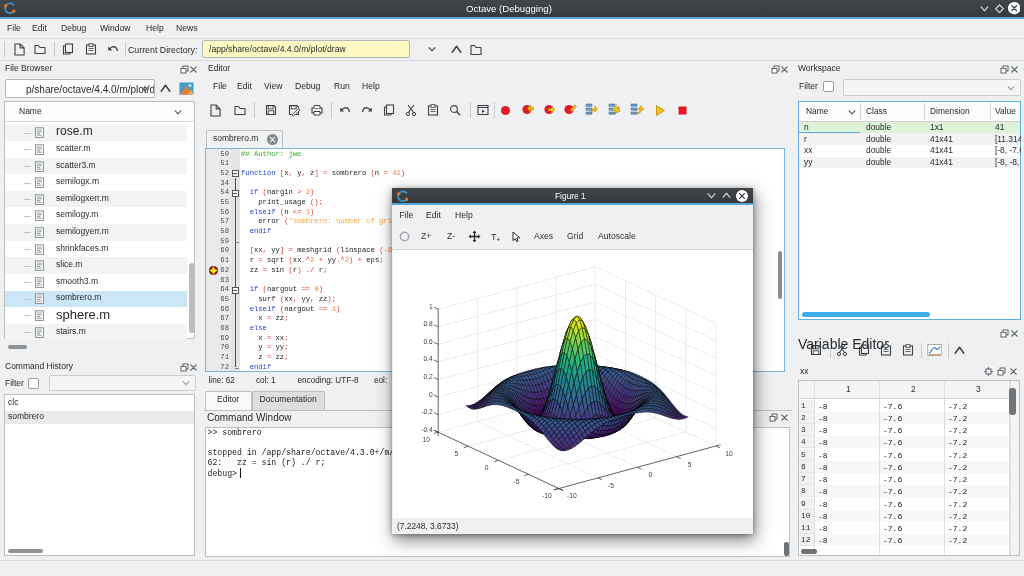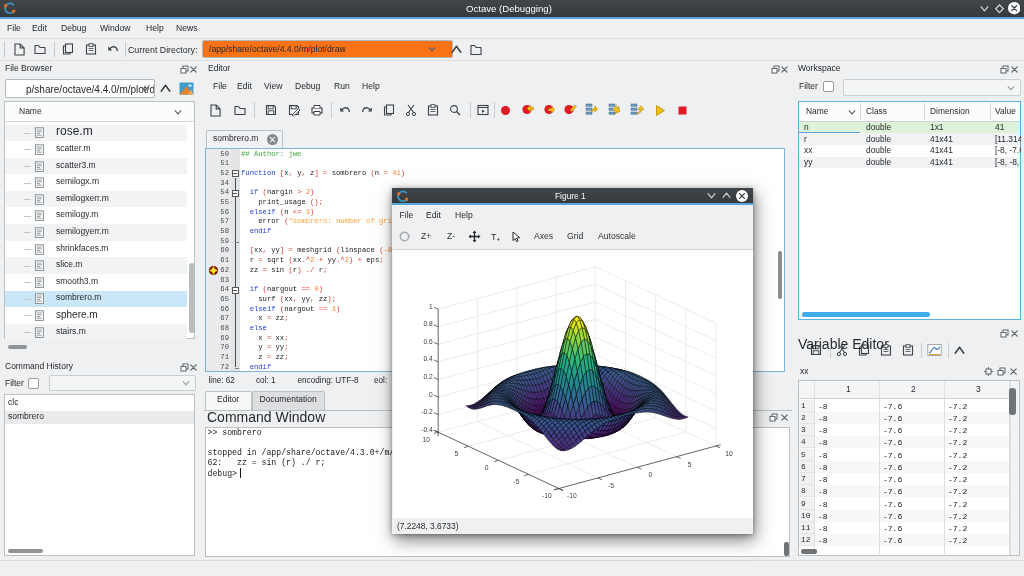--- a/index.html
+++ b/index.html
@@ -50,21 +50,21 @@
       <path d="M3.5 5.5h5M3.5 7.5h5" stroke="#3e4245" stroke-width="0.8"></path>
     </svg>
     <svg style="position:absolute;left:107.0px;top:43.0px" width="13" height="13" viewBox="0 0 13 13">
       <g>
         <path d="M1.2 3.5v4h4z" fill="#3e4245"></path>
         <path d="M2.6 6.3c1.2-2.6 4.8-3.4 6.6-1.4.9 1 1.1 1.9 1.1 3.1" fill="none" stroke="#3e4245" stroke-width="1.3"></path>
       </g>
     </svg>
     <div style="position:absolute;left:125px;top:42px;width:1px;height:15px;background:#c6c9cb"></div>
     <div style="position:absolute;left:128px;top:44.5px;font-size:8.8px;line-height:10.1px;font-family:'Liberation Sans',sans-serif;color:#26292c;white-space:pre;">Current Directory:</div>
-    <div style="position:absolute;left:202px;top:40px;width:251px;height:18px;background:#f97316;border:1px solid #b4b8bb;border-radius:2px;box-sizing:border-box;overflow:hidden">
+    <div style="position:absolute;left:202px;top:40px;width:208px;height:18px;background:#fef9c3;border:1px solid #b4b8bb;border-radius:2px;box-sizing:border-box;overflow:hidden">
       <div style="position:absolute;left:6px;top:50%;transform:translateY(-50%);font-size:8.6px;white-space:nowrap;color:#26292c">/app/share/octave/4.4.0/m/plot/draw</div>
     </div>
     <svg style="position:absolute;left:428.0px;top:45.0px" width="8" height="8" viewBox="0 0 8 8">
       <path d="M1.2 2.8 L4.0 5.8 L6.8 2.8" fill="none" stroke="#5c6164" stroke-width="1.3" stroke-linecap="round" stroke-linejoin="round"></path>
     </svg>
     <svg style="position:absolute;left:450.5px;top:43.5px" width="11" height="11" viewBox="0 0 11 11">
       <path d="M1.2 8.2 L5.5 2.2 L9.8 8.2" fill="none" stroke="#3e4245" stroke-width="1.5" stroke-linecap="round" stroke-linejoin="round"></path>
     </svg>
     <svg style="position:absolute;left:470.0px;top:42.5px" width="14" height="14" viewBox="0 0 14 14">
       <path d="M1 11.5V2.5h3.5l1.5 2H11v7.0z" fill="none" stroke="#3e4245" stroke-width="1.1" stroke-linejoin="round"></path>
@@ -174,21 +174,21 @@
       <rect x="1.4" y="0.8" width="8" height="9.6" fill="#fbfcfc" stroke="#7d868c" stroke-width="0.9"></rect>
       <path d="M2.8 3h5M2.8 4.8h5M2.8 6.6h3.4M2.8 8.2h5" stroke="#7d868c" stroke-width="0.8"></path>
     </svg>
     <div style="position:absolute;left:56px;top:293.40000000000003px;font-size:8.5px;line-height:9.8px;font-family:'Liberation Sans',sans-serif;color:#26292c;white-space:pre;">sombrero.m</div>
     <div class="ab" style="left:5px;top:307.1px;width:182px;height:16.6px;background:#fff"></div>
     <div class="ab" style="left:24px;top:315.4px;width:7px;height:1px;background:#c2c6c8"></div>
     <svg style="position:absolute;left:33.5px;top:309.90000000000003px" width="11" height="11" viewBox="0 0 11 11">
       <rect x="1.4" y="0.8" width="8" height="9.6" fill="#fbfcfc" stroke="#7d868c" stroke-width="0.9"></rect>
       <path d="M2.8 3h5M2.8 4.8h5M2.8 6.6h3.4M2.8 8.2h5" stroke="#7d868c" stroke-width="0.8"></path>
     </svg>
-    <div style="position:absolute;left:56px;top:310.00000000000006px;font-size:10px;line-height:9.8px;font-family:'Liberation Sans',sans-serif;color:#26292c;white-space:pre;">sphere.m</div>
+    <div style="position:absolute;left:56px;top:310.00000000000006px;font-size:13px;line-height:9.8px;font-family:'Liberation Sans',sans-serif;color:#26292c;white-space:pre;">sphere.m</div>
     <div class="ab" style="left:5px;top:323.7px;width:182px;height:16.6px;background:#f2f3f4"></div>
     <div class="ab" style="left:24px;top:332.0px;width:7px;height:1px;background:#c2c6c8"></div>
     <svg style="position:absolute;left:33.5px;top:326.50000000000006px" width="11" height="11" viewBox="0 0 11 11">
       <rect x="1.4" y="0.8" width="8" height="9.6" fill="#fbfcfc" stroke="#7d868c" stroke-width="0.9"></rect>
       <path d="M2.8 3h5M2.8 4.8h5M2.8 6.6h3.4M2.8 8.2h5" stroke="#7d868c" stroke-width="0.8"></path>
     </svg>
     <div style="position:absolute;left:56px;top:326.6000000000001px;font-size:8.5px;line-height:9.8px;font-family:'Liberation Sans',sans-serif;color:#26292c;white-space:pre;">stairs.m</div>
     <div class="ab" style="left:188.5px;top:263px;width:6px;height:70px;background:#b9bdbf;border-radius:3px"></div>
     <div class="ab" style="left:8px;top:344.5px;width:19px;height:4.5px;background:#8f9396;border-radius:2px"></div>
     <div style="position:absolute;left:5px;top:362px;font-size:8.5px;line-height:9.8px;font-family:'Liberation Sans',sans-serif;color:#26292c;white-space:pre;">Command History</div>
@@ -392,21 +392,21 @@
     </svg>
     <div style="position:absolute;left:208.5px;top:376px;font-size:8.2px;line-height:9.4px;font-family:'Liberation Sans',sans-serif;color:#26292c;white-space:pre;">line: 62</div>
     <div style="position:absolute;left:256px;top:376px;font-size:8.2px;line-height:9.4px;font-family:'Liberation Sans',sans-serif;color:#26292c;white-space:pre;">col: 1</div>
     <div style="position:absolute;left:297.5px;top:376px;font-size:8.2px;line-height:9.4px;font-family:'Liberation Sans',sans-serif;color:#26292c;white-space:pre;">encoding: UTF-8</div>
     <div style="position:absolute;left:374px;top:376px;font-size:8.2px;line-height:9.4px;font-family:'Liberation Sans',sans-serif;color:#26292c;white-space:pre;">eol:</div>
     <div class="ab" style="left:204px;top:410px;width:588px;height:1px;background:#bcc0c3"></div>
     <div class="ab" style="left:204.5px;top:390.5px;width:47px;height:19px;background:#f7f8f8;border:1px solid #bcc0c3;border-bottom:none;border-radius:2px 2px 0 0;box-sizing:border-box"></div>
     <div style="position:absolute;left:217px;top:395px;font-size:8.5px;line-height:9.8px;font-family:'Liberation Sans',sans-serif;color:#26292c;white-space:pre;">Editor</div>
     <div class="ab" style="left:252px;top:390.5px;width:73px;height:19px;background:#dcdee0;border:1px solid #bcc0c3;border-bottom:none;border-radius:2px 2px 0 0;box-sizing:border-box"></div>
     <div style="position:absolute;left:259.5px;top:395px;font-size:8.5px;line-height:9.8px;font-family:'Liberation Sans',sans-serif;color:#26292c;white-space:pre;">Documentation</div>
-    <div style="position:absolute;left:207px;top:413px;font-size:14px;line-height:9.8px;font-family:'Liberation Sans',sans-serif;color:#26292c;white-space:pre;">Command Window</div>
+    <div style="position:absolute;left:207px;top:413px;font-size:10px;line-height:9.8px;font-family:'Liberation Sans',sans-serif;color:#26292c;white-space:pre;">Command Window</div>
     <svg style="position:absolute;left:768.5px;top:412.5px" width="9" height="9" viewBox="0 0 9 9">
       <rect x="3" y="1" width="5" height="5" fill="#fff" stroke="#5c6164" stroke-width="1"></rect>
       <rect x="1" y="3.4" width="5" height="4.6" fill="#fff" stroke="#5c6164" stroke-width="1"></rect>
     </svg>
     <svg style="position:absolute;left:779.5px;top:412.5px" width="9" height="9" viewBox="0 0 9 9">
       <path d="M1.8 1.8 7.2 7.2M7.2 1.8 1.8 7.2" stroke="#5c6164" stroke-width="1.2" stroke-linecap="round"></path>
     </svg>
     <div style="position:absolute;left:205px;top:427px;width:584.5px;height:130px;background:#fff;border:1px solid #bcc0c3;box-sizing:border-box;"></div>
     <div style="position:absolute;left:207.5px;top:427.5px;font-size:8.2px;line-height:9.4px;font-family:'Liberation Mono',monospace;color:#1a1a1a;white-space:pre;">&gt;&gt; sombrero</div>
     <div style="position:absolute;left:207.5px;top:448px;font-size:8.2px;line-height:9.4px;font-family:'Liberation Mono',monospace;color:#1a1a1a;white-space:pre;">stopped in /app/share/octave/4.3.0+/m/plot/draw/sombrero.m at line 62</div>

